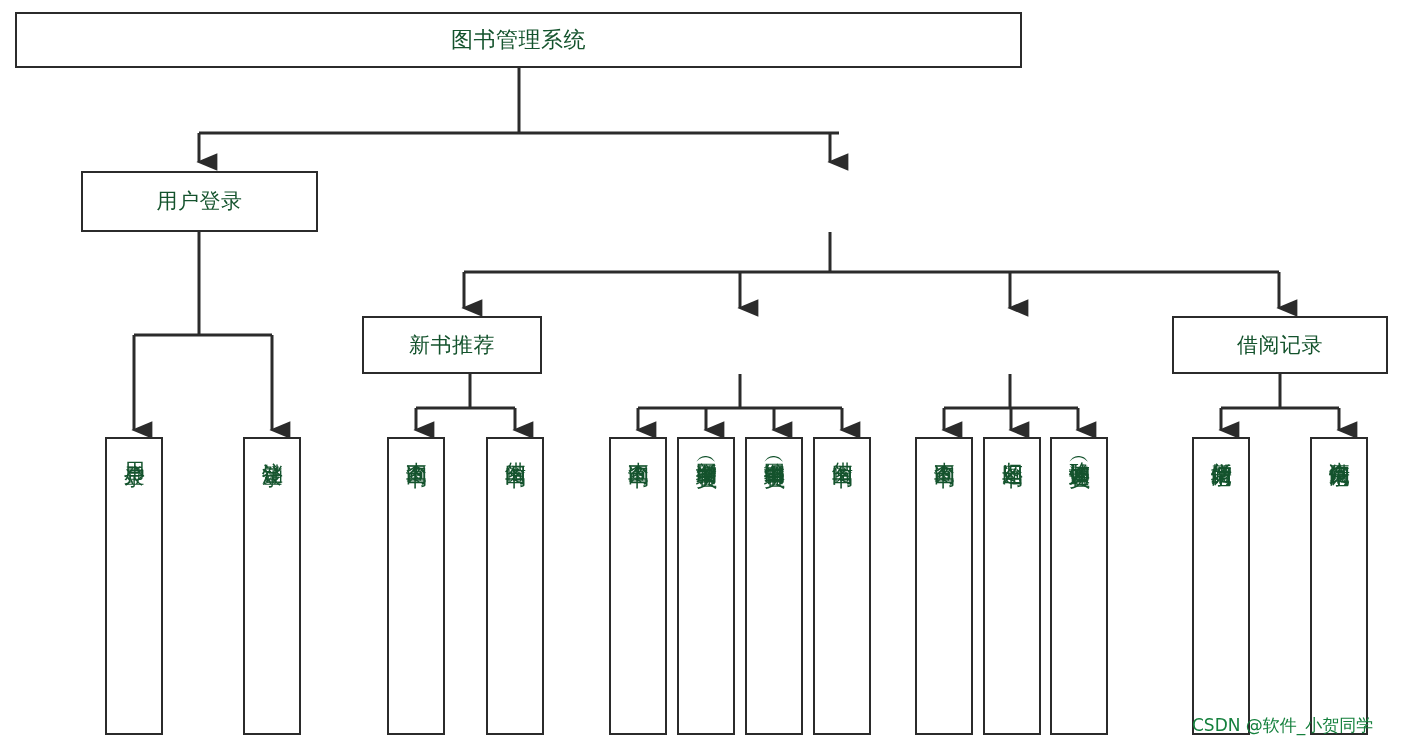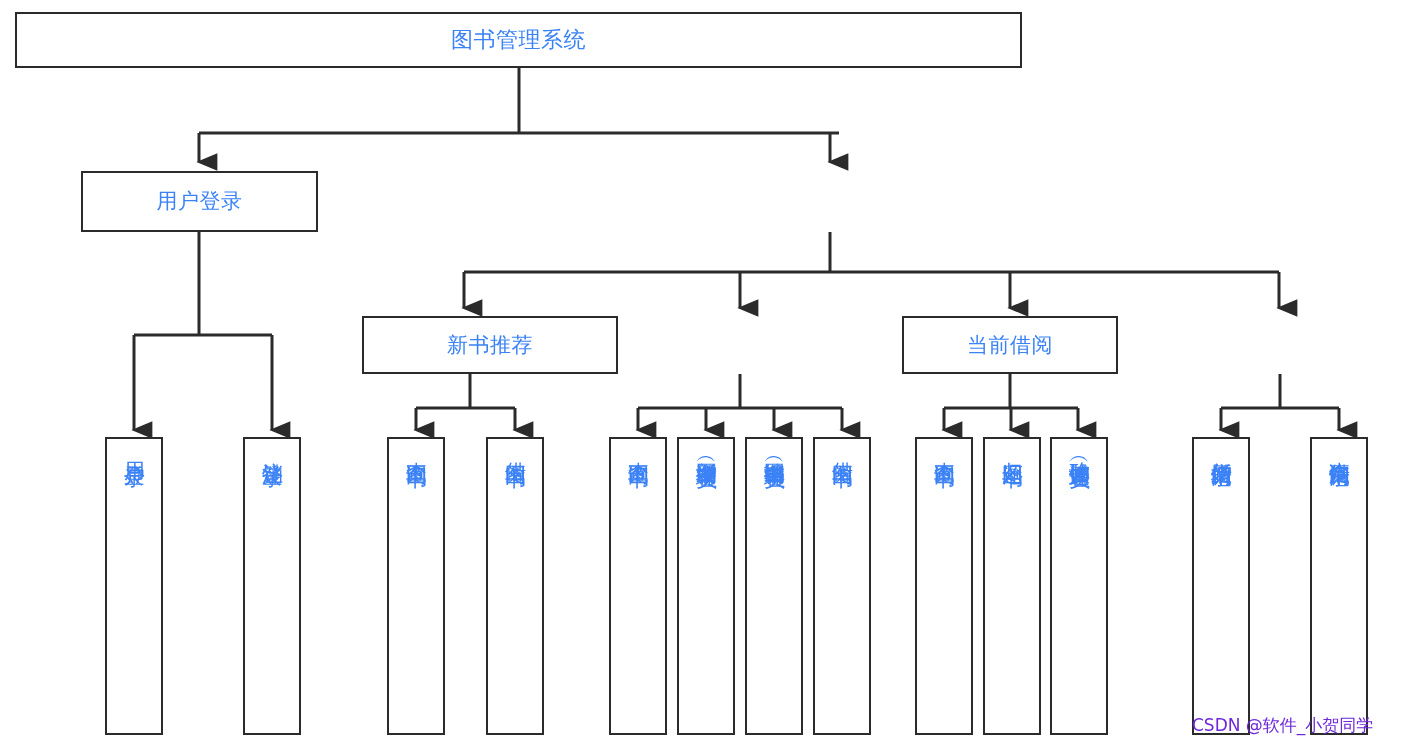--- a/index.html
+++ b/index.html
@@ -31,21 +31,21 @@
     position: absolute;
     box-sizing: border-box;
     background: #ffffff;
     border: 2.5px solid #2b2b2b;
     display: flex;
     align-items: center;
     justify-content: center;
     overflow: hidden;
   }
   .node-label {
-    color: #3b82f6;
+    color: #14532d;
     line-height: 1.18;
     text-align: center;
     white-space: pre;
   }
   .horiz .node-label {
     font-size: 21px;
     letter-spacing: 0.5px;
   }
   .vert {
     align-items: flex-start;
@@ -62,21 +62,21 @@
     letter-spacing: 1px;
   }
   #root-node .node-label {
     font-size: 22px;
   }
   .watermark {
     position: absolute;
     left: 1192px;
     top: 714px;
     font-size: 17px;
-    color: #6d28d9;
+    color: #15803d;
     white-space: nowrap;
     font-family: "DejaVu Sans", "Liberation Sans", sans-serif;
   }
 </style>
 </head>
 <body>
 
 <div id="diagram-root">
 
   <svg class="wires" viewBox="0 0 1405 747" xmlns="http://www.w3.org/2000/svg">
@@ -131,29 +131,29 @@
 
   <div class="node horiz" id="root-node" style="left:15px; top:12px; width:1007px; height:56px;">
     <span class="node-label">图书管理系统</span>
   </div>
 
   <div class="node horiz" style="left:81px; top:171px; width:237px; height:61px;">
     <span class="node-label">用户登录</span>
   </div>
 
 
-  <div class="node horiz" style="left:362px; top:316px; width:256px; height:58px;">
+  <div class="node horiz" style="left:362px; top:316px; width:180px; height:58px;">
     <span class="node-label">新书推荐</span>
   </div>
 
 
-  <div class="node horiz" style="left:902px; top:316px; width:216px; height:58px;">
-    <span class="node-label">当前借阅</span>
-  </div>
-
+
+  <div class="node horiz" style="left:1172px; top:316px; width:216px; height:58px;">
+    <span class="node-label">借阅记录</span>
+  </div>
 
   <div class="node vert" style="left:105px; top:437px; width:58px; height:298px;">
     <span class="node-label">用户登录</span>
   </div>
 
   <div class="node vert" style="left:243px; top:437px; width:58px; height:298px;">
     <span class="node-label">注销登录</span>
   </div>
 
   <div class="node vert" style="left:387px; top:437px; width:58px; height:298px;">

